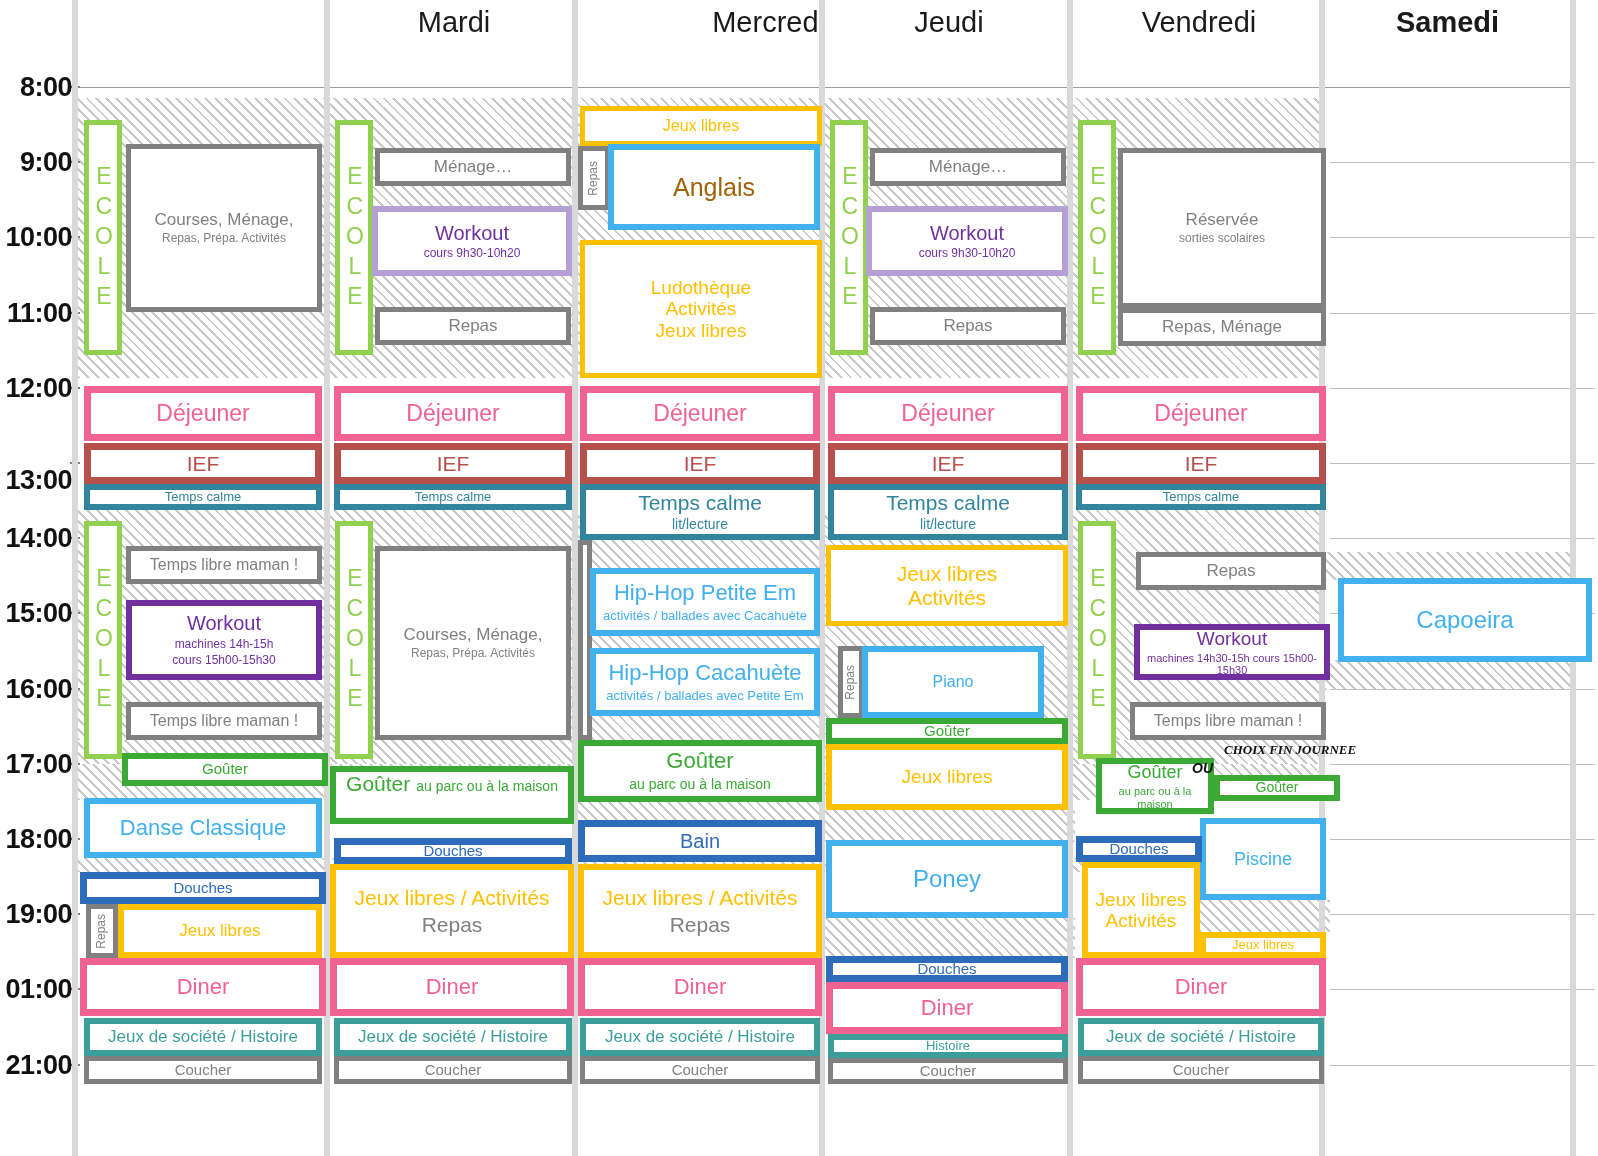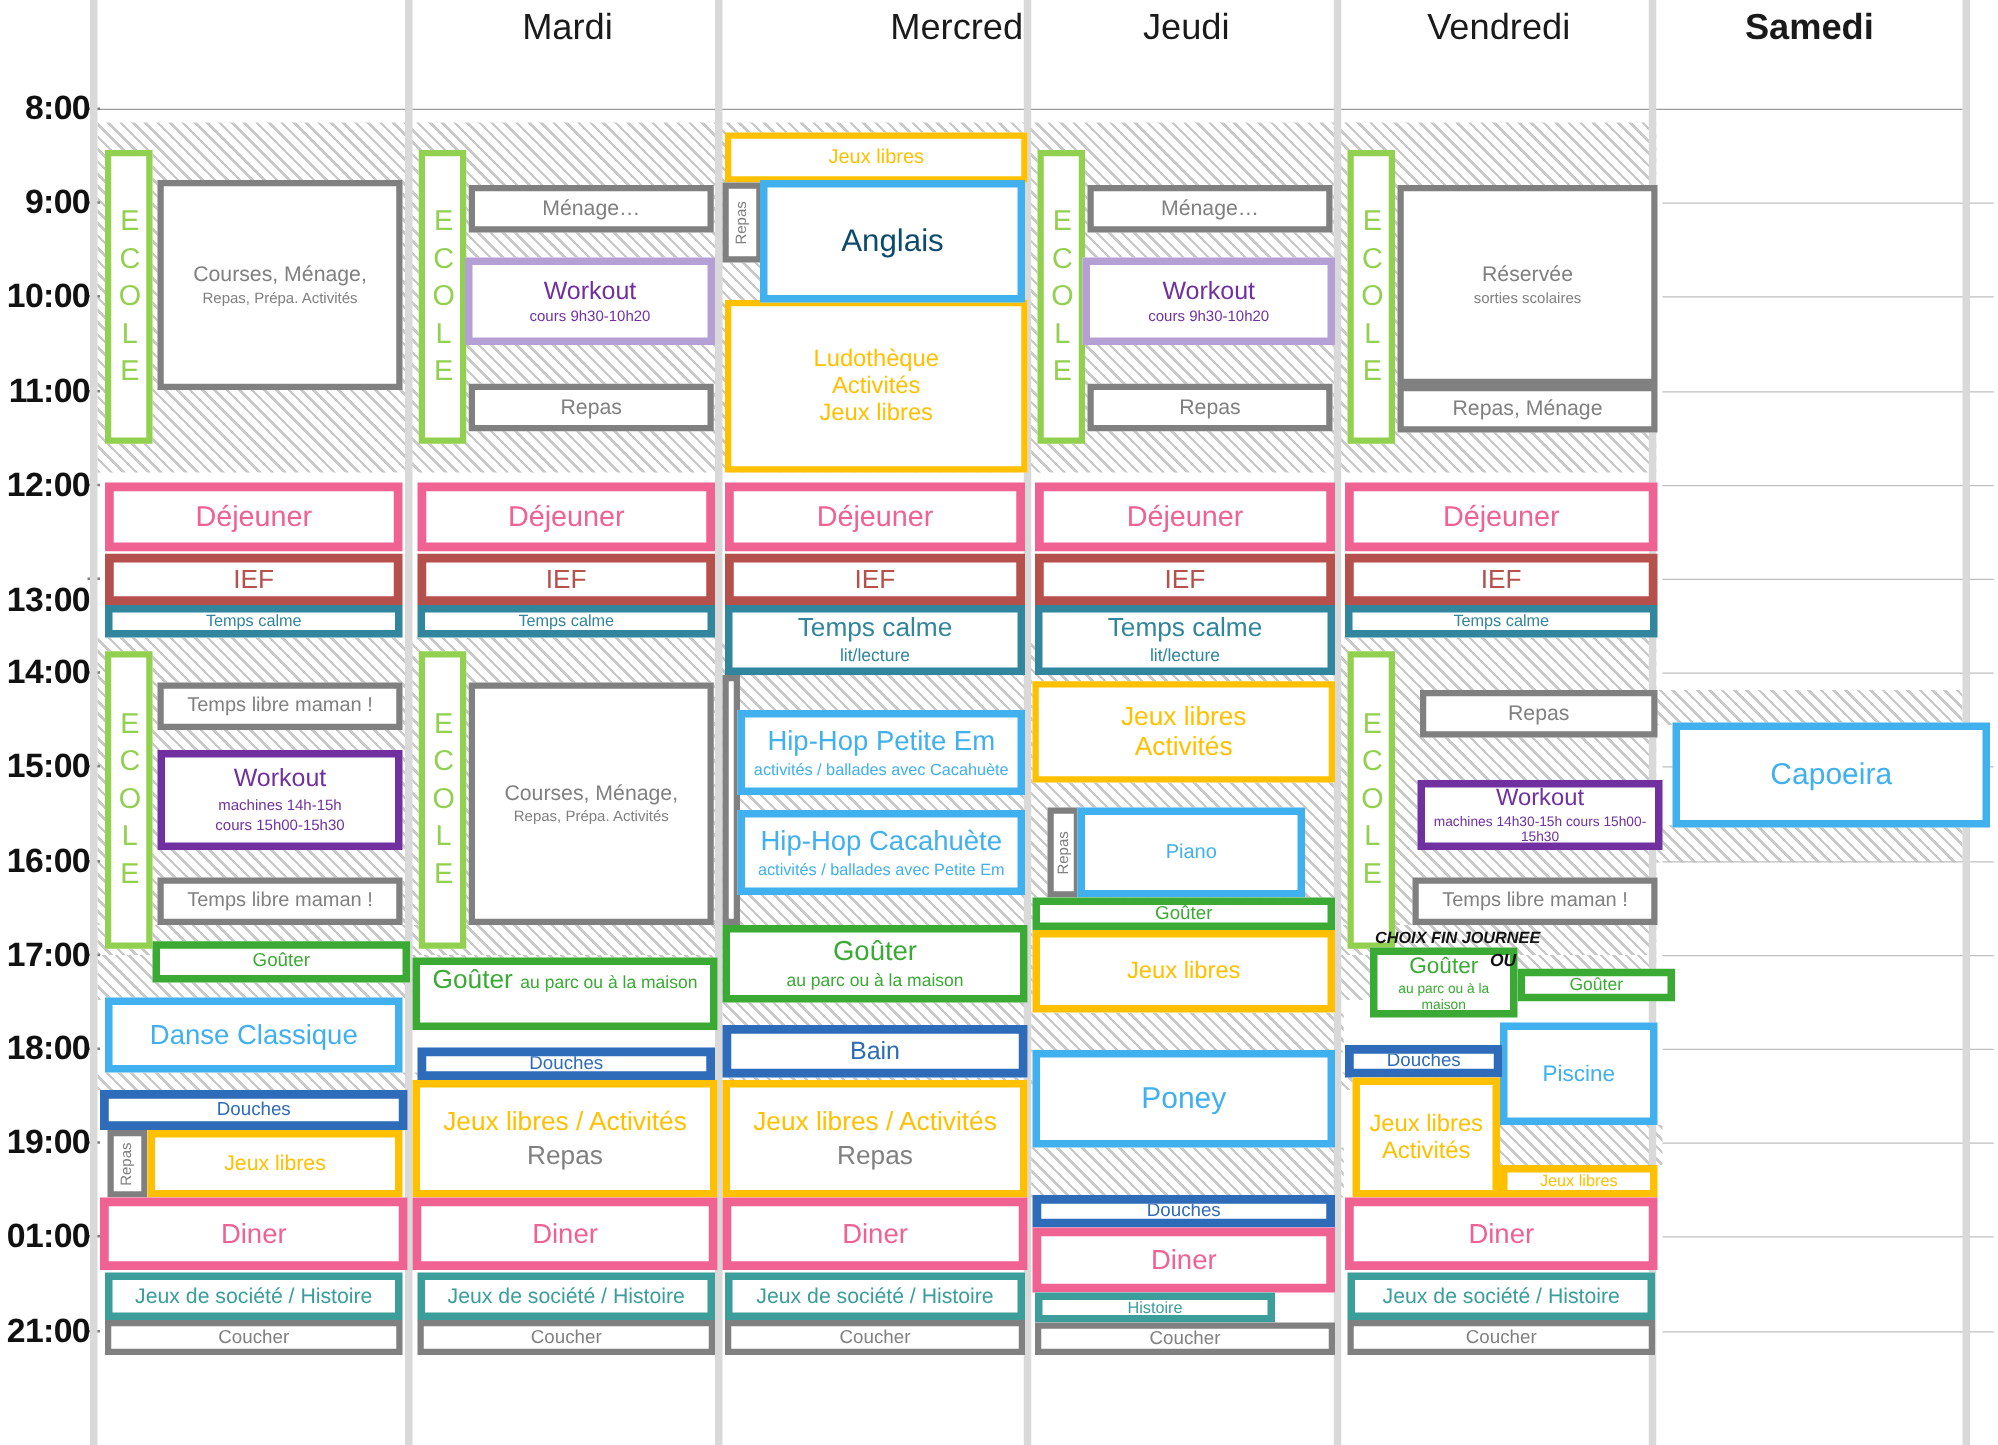--- a/index.html
+++ b/index.html
@@ -209,21 +209,21 @@
     <div class="ev" style="left: 580px; top: 240px; width: 242px; height: 138px; border: 5px solid rgb(255, 192, 0); color: rgb(255, 192, 0); font-size: 19px;">
       <span class="t1">
         <div>Ludothèque</div>
         <div>Activités</div>
         <div>Jeux libres</div>
       </span>
     </div>
     <div class="ev" style="left: 578px; top: 146px; width: 32px; height: 64px; border: 5px solid rgb(128, 128, 128); color: rgb(128, 128, 128); font-size: 12px; flex-direction: row;">
       <span class="rot">Repas</span>
     </div>
-    <div class="ev" style="left: 608px; top: 144px; width: 212px; height: 98px; border: 6px solid rgb(65, 176, 238); color: #0c4a6e; font-size: 25px;">
+    <div class="ev" style="left: 608px; top: 144px; width: 212px; height: 86px; border: 6px solid rgb(65, 176, 238); color: #a16207; font-size: 25px;">
       <span class="t1">Anglais</span>
     </div>
     <div class="ev" style="left: 580px; top: 386px; width: 240px; height: 55px; border: 7px solid rgb(240, 98, 146); color: rgb(240, 98, 146); font-size: 23px;">
       <span class="t1">Déjeuner</span>
     </div>
     <div class="ev" style="left: 580px; top: 443px; width: 240px; height: 41px; border: 7px solid rgb(181, 80, 77); color: rgb(181, 80, 77); font-size: 21px;">
       <span class="t1">IEF</span>
     </div>
     <div class="ev" style="left: 580px; top: 484px; width: 240px; height: 56px; border: 6px solid rgb(49, 133, 156); color: rgb(49, 133, 156); font-size: 21px;">
       <span class="t1">Temps calme</span>
@@ -301,21 +301,21 @@
     </div>
     <div class="ev" style="left: 826px; top: 840px; width: 242px; height: 78px; border: 6px solid rgb(65, 176, 238); color: rgb(65, 176, 238); font-size: 24px;">
       <span class="t1">Poney</span>
     </div>
     <div class="ev" style="left: 826px; top: 956px; width: 242px; height: 26px; border: 7px solid rgb(46, 107, 184); color: rgb(46, 107, 184); font-size: 15px;">
       <span class="t1">Douches</span>
     </div>
     <div class="ev" style="left: 826px; top: 982px; width: 242px; height: 52px; border: 7px solid rgb(240, 98, 146); color: rgb(240, 98, 146); font-size: 22px;">
       <span class="t1">Diner</span>
     </div>
-    <div class="ev" style="left: 828px; top: 1034px; width: 192px; height: 24px; border: 6px solid rgb(59, 158, 155); color: rgb(59, 158, 155); font-size: 13px;">
+    <div class="ev" style="left: 828px; top: 1034px; width: 240px; height: 24px; border: 6px solid rgb(59, 158, 155); color: rgb(59, 158, 155); font-size: 13px;">
       <span class="t1">Histoire</span>
     </div>
     <div class="ev" style="left: 828px; top: 1058px; width: 240px; height: 26px; border: 5px solid rgb(128, 128, 128); color: rgb(128, 128, 128); font-size: 15px;">
       <span class="t1">Coucher</span>
     </div>
     <div class="ev" style="left: 1078px; top: 120px; width: 38px; height: 235px; border: 5px solid rgb(146, 208, 80); color: rgb(146, 208, 80); font-size: 23px;">
       <span class="vtext">ECOLE</span>
     </div>
     <div class="ev" style="left: 1118px; top: 148px; width: 208px; height: 160px; border: 5px solid rgb(128, 128, 128); color: rgb(128, 128, 128); font-size: 17px;">
       <span class="t1">Réservée</span>
@@ -373,15 +373,15 @@
     </div>
     <div class="ev" style="left: 1078px; top: 1018px; width: 246px; height: 38px; border: 6px solid rgb(59, 158, 155); color: rgb(59, 158, 155); font-size: 17px;">
       <span class="t1">Jeux de société / Histoire</span>
     </div>
     <div class="ev" style="left: 1078px; top: 1056px; width: 246px; height: 28px; border: 5px solid rgb(128, 128, 128); color: rgb(128, 128, 128); font-size: 15px;">
       <span class="t1">Coucher</span>
     </div>
     <div class="ev" style="left: 1338px; top: 578px; width: 254px; height: 84px; border: 6px solid rgb(65, 176, 238); color: rgb(65, 176, 238); font-size: 24px;">
       <span class="t1">Capoeira</span>
     </div>
-    <div class="note" style="left: 1100px; top: 742px; font-size: 13px;">CHOIX  FIN JOURNEE</div>
+    <div class="note" style="left: 1224px; top: 742px; font-size: 13px; font-family: Liberation Serif, serif;">CHOIX  FIN JOURNEE</div>
     <div class="note" style="left: 1192px; top: 760px; font-size: 14px;">OU</div>
   </div>
 
 </body></html>

